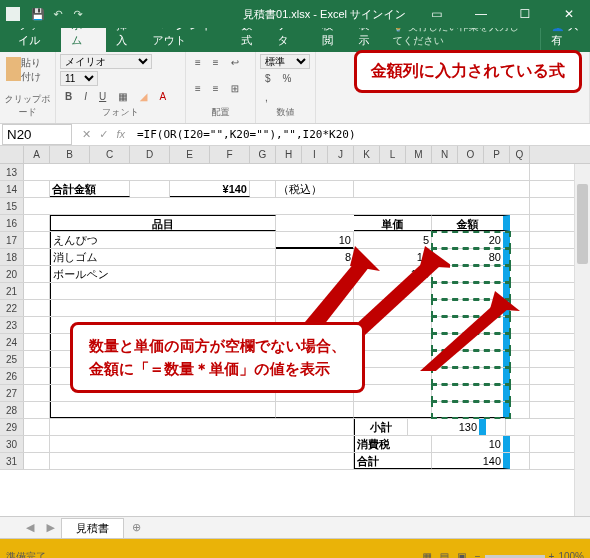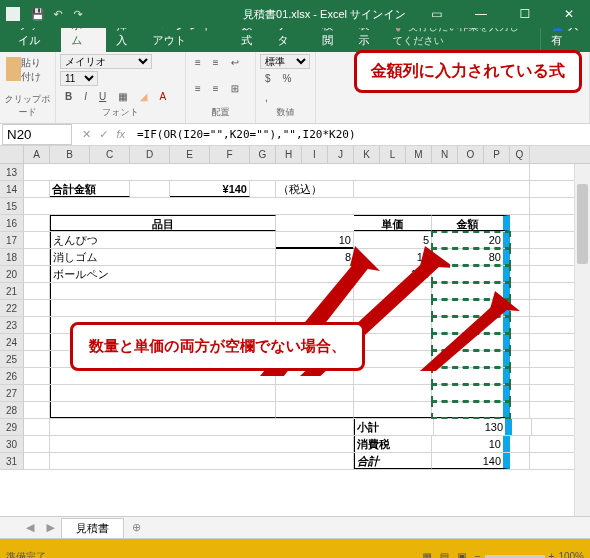--- a/index.html
+++ b/index.html
@@ -302,37 +302,37 @@
         <div class="cell bl bb" style="width: 226px;"></div>
         <div class="cell bb" style="width: 78px;"></div>
         <div class="cell bb" style="width: 78px;"></div>
         <div class="cell brk sel bb" style="width: 78px;"></div>
         <div class="cell " style="width: 20px;"></div>
       </div>
       <div class="row">
         <div class="rh">29</div>
         <div class="cell " style="width: 26px;"></div>
         <div class="cell " style="width: 304px;"></div>
-        <div class="cell bold bl" style="width: 80px;">小計</div>
+        <div class="cell bold bl" style="width: 54px; text-align: center;">小計</div>
         <div class="cell num brk" style="width: 78px;">130</div>
         <div class="cell " style="width: 20px;"></div>
       </div>
       <div class="row">
         <div class="rh">30</div>
         <div class="cell " style="width: 26px;"></div>
         <div class="cell " style="width: 304px;"></div>
         <div class="cell bold bl" style="width: 78px;">消費税</div>
         <div class="cell num brk" style="width: 78px;">10</div>
         <div class="cell " style="width: 20px;"></div>
       </div>
       <div class="row">
         <div class="rh">31</div>
         <div class="cell " style="width: 26px;"></div>
         <div class="cell " style="width: 304px;"></div>
-        <div class="cell bold bl bb" style="width: 78px; font-style: italic;">合計</div>
+        <div class="cell bold bl bb" style="width: 78px;">合計</div>
         <div class="cell num brk bb" style="width: 78px;">140</div>
         <div class="cell " style="width: 20px;"></div>
       </div>
     </div>
   <div class="scrolly">
       <div class="thumb"></div>
     </div>
 
   <svg class="arrow" style="left:260px;top:100px" width="120" height="130">
       <polygon points="0,130 100,10 110,20 20,135" fill="#c00000"></polygon>
@@ -343,20 +343,21 @@
       <polygon points="125,0 155,22 120,20" fill="#c00000"></polygon>
     </svg>
   <svg class="arrow" style="left:420px;top:145px" width="100" height="80">
       <polygon points="0,80 80,8 88,18 10,85" fill="#c00000"></polygon>
       <polygon points="75,0 100,20 70,18" fill="#c00000"></polygon>
     </svg>
 </div>
 
 <div class="callout2">
   <div>数量と単価の両方が空欄でない場合、</div>
+    <div>金額に「＝数量＊単価」の値を表示</div>
 </div>
 
 <div class="sheettabs">
   <span style="padding:0 6px;color:#999">◀</span>
   <span style="padding:0 6px;color:#999">▶</span>
   <div class="stab">見積書</div>
   <span style="padding:0 8px;color:#888">⊕</span>
 </div>
 
 <div class="status">

